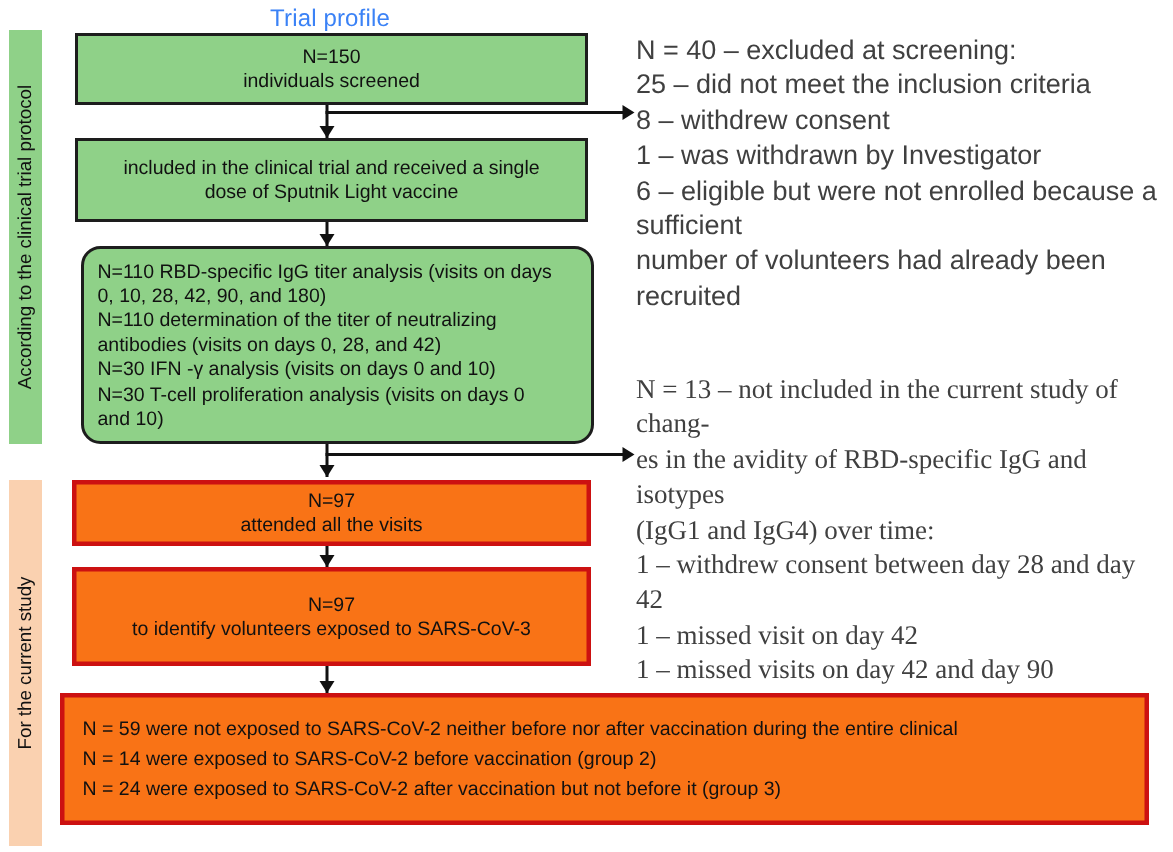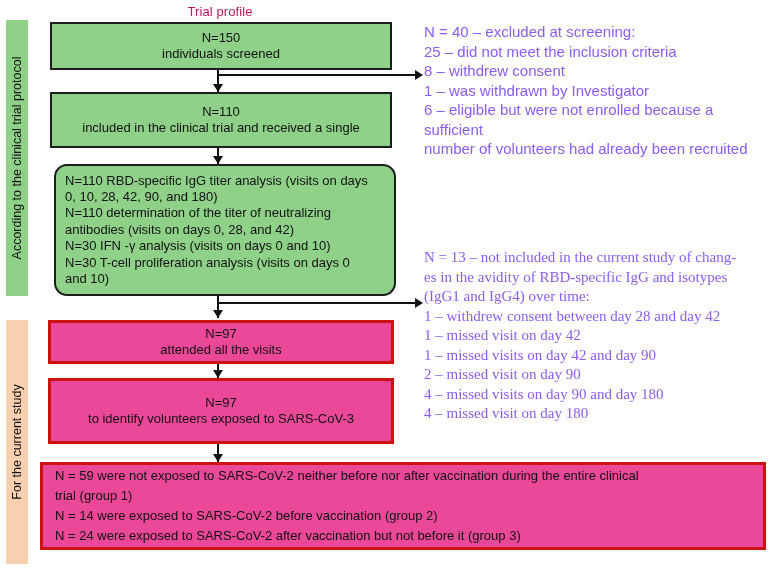--- a/index.html
+++ b/index.html
@@ -19,22 +19,22 @@
     overflow: hidden;
   }
 
   
   .chart-title {
     position: absolute;
     left: 0;
     top: 4px;
     width: 440px;
     text-align: center;
-    font-size: 13px;
-    color: #be185d;
+    font-size: 16px;
+    color: #3b82f6;
     letter-spacing: .1px;
   }
 
   
   .rail {
     position: absolute;
     width: 22px;
     box-sizing: border-box;
   }
   .rail-label {
@@ -60,34 +60,34 @@
     justify-content: center;
     font-size: 13px;
     line-height: 1.26;
     color: #111;
   }
   .box-green {
     background: #8FD188;
     border: 2px solid #1d1d1d;
   }
   .box-red {
-    background: #ec4899;
+    background: #f97316;
     border: 3px solid #CC1111;
   }
   .box.center  { align-items: center; text-align: center; }
   .box.left    { align-items: flex-start; text-align: left; }
   .box .pad    { padding: 0 9px; width: 100%; box-sizing: border-box; }
   .box .ln     { display: block; }
 
   
   .note {
     position: absolute;
-    font-size: 15px;
+    font-size: 18px;
     line-height: 1.30;
-    color: #8b5cf6;
+    color: #404040;
     white-space: pre-line;
   }
 
   
   .vline {
     position: absolute;
     width: 2px;
     background: #111;
   }
   .hline {
@@ -138,22 +138,22 @@
 
   <div class="note" style="left:424px; top:22px; width:352px;">N = 40 – excluded at screening:
 25 – did not meet the inclusion criteria
 8 – withdrew consent
 1 – was withdrawn by Investigator
 6 – eligible but were not enrolled because a sufficient
 number of volunteers had already been recruited</div>
 
   <div class="box box-green center" style="left:50px; top:92px; width:342px; height:56px;">
     <div class="pad">
-      <span class="ln">N=110</span>
       <span class="ln">included in the clinical trial and received a single</span>
+      <span class="ln">dose of Sputnik Light vaccine</span>
     </div>
   </div>
 
   <div class="vline" style="left:217px; top:148px; height:16px;"></div>
   <div class="arrow-down" style="left:213px; top:156px;"></div>
 
   <div class="box box-green left" style="left:54px; top:164px; width:342px; height:132px;border-radius:13px;">
     <div class="pad">
       <span class="ln">N=110 RBD-specific IgG titer analysis (visits on days</span>
       <span class="ln">0, 10, 28, 42, 90, and 180)</span>
@@ -196,19 +196,18 @@
       <span class="ln">to identify volunteers exposed to SARS-CoV-3</span>
     </div>
   </div>
 
   <div class="vline" style="left:217px; top:444px; height:18px;"></div>
   <div class="arrow-down" style="left:213px; top:454px;"></div>
 
   <div class="box box-red left" style="left:40px; top:462px; width:726px; height:88px;">
     <div class="pad" style="padding:0 12px; line-height:1.55;">
       <span class="ln">N = 59 were not exposed to SARS-CoV-2 neither before nor after vaccination during the entire clinical</span>
-      <span class="ln">trial (group 1)</span>
       <span class="ln">N = 14 were exposed to SARS-CoV-2 before vaccination (group 2)</span>
       <span class="ln">N = 24 were exposed to SARS-CoV-2 after vaccination but not before it (group 3)</span>
     </div>
   </div>
 
 </div>
 
 </body></html>

